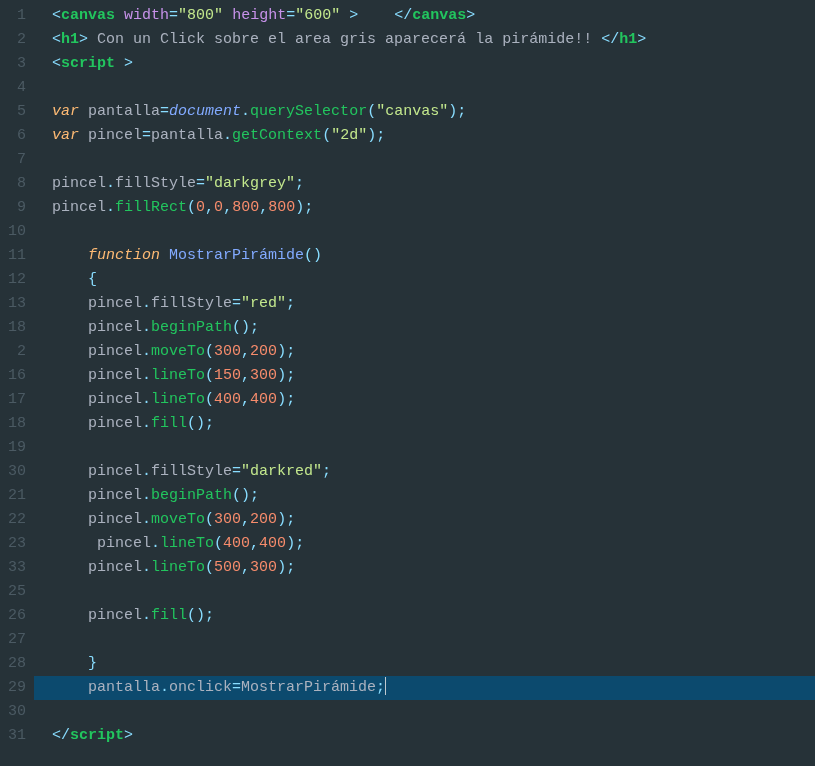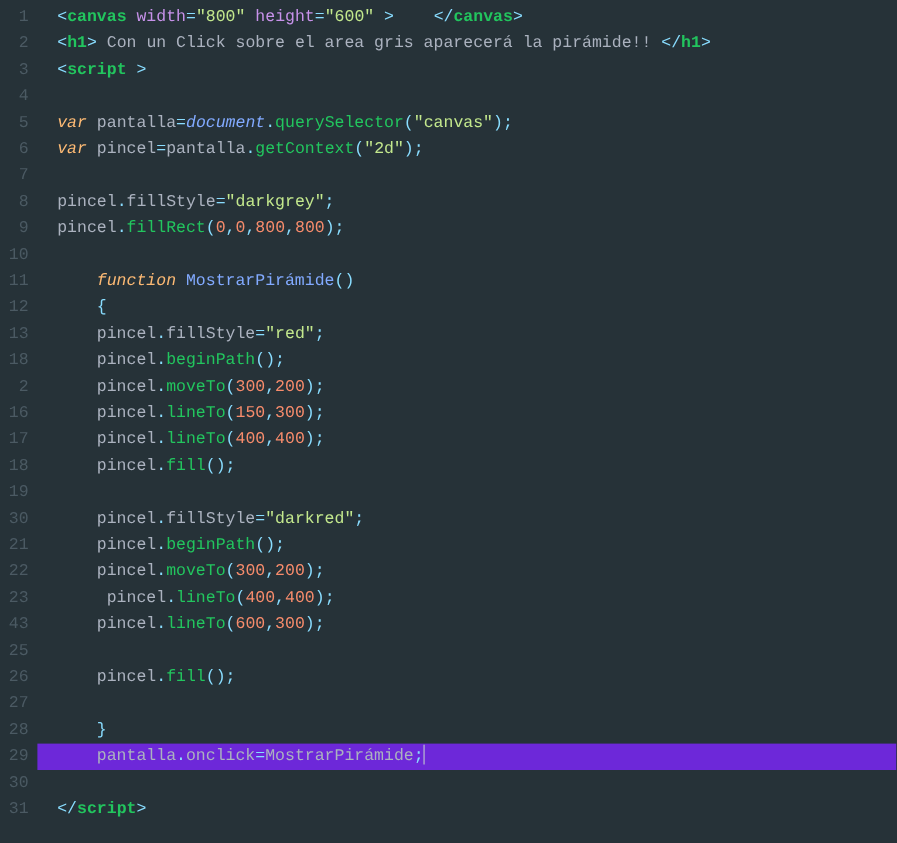--- a/index.html
+++ b/index.html
@@ -20,21 +20,21 @@
 .gutter {
   width: 34px;
   text-align: right;
   color: #4b5a63;
   user-select: none;
   padding-right: 8px;
 }
 .gutter div { height: 24px; }
 .code { flex: 1; }
 .line { height: 24px; white-space: pre; }
-.line.current { background: #6d28d9; }
+.line.current { background: #0c4a6e; }
 .cursor-caret {
   display: inline-block;
   width: 1px;
   height: 18px;
   background: #c0c9d0;
   vertical-align: middle;
   margin-top: -2px;
 }
 
 
@@ -73,21 +73,21 @@
       <div>18</div>
       <div>2</div>
       <div>16</div>
       <div>17</div>
       <div>18</div>
       <div>19</div>
       <div>30</div>
       <div>21</div>
       <div>22</div>
       <div>23</div>
-      <div>43</div>
+      <div>33</div>
       <div>25</div>
       <div>26</div>
       <div>27</div>
       <div>28</div>
       <div>29</div>
       <div>30</div>
       <div>31</div>
     </div>
   <div class="code">
       <div class="line"><span class="ws">  </span><span class="punct">&lt;</span><span class="tag">canvas</span><span class="text"> </span><span class="attrn">width</span><span class="punct">=</span><span class="string">"800"</span><span class="text"> </span><span class="attrn">height</span><span class="punct">=</span><span class="string">"600"</span><span class="text"> </span><span class="punct">&gt;</span><span class="text">    </span><span class="punct">&lt;/</span><span class="tag">canvas</span><span class="punct">&gt;</span></div>
@@ -106,21 +106,21 @@
       <div class="line"><span class="ws">      </span><span class="def">pincel</span><span class="punct">.</span><span class="method">beginPath</span><span class="punct">(</span><span class="punct">)</span><span class="punct">;</span></div>
       <div class="line"><span class="ws">      </span><span class="def">pincel</span><span class="punct">.</span><span class="method">moveTo</span><span class="punct">(</span><span class="number">300</span><span class="punct">,</span><span class="number">200</span><span class="punct">)</span><span class="punct">;</span></div>
       <div class="line"><span class="ws">      </span><span class="def">pincel</span><span class="punct">.</span><span class="method">lineTo</span><span class="punct">(</span><span class="number">150</span><span class="punct">,</span><span class="number">300</span><span class="punct">)</span><span class="punct">;</span></div>
       <div class="line"><span class="ws">      </span><span class="def">pincel</span><span class="punct">.</span><span class="method">lineTo</span><span class="punct">(</span><span class="number">400</span><span class="punct">,</span><span class="number">400</span><span class="punct">)</span><span class="punct">;</span></div>
       <div class="line"><span class="ws">      </span><span class="def">pincel</span><span class="punct">.</span><span class="method">fill</span><span class="punct">(</span><span class="punct">)</span><span class="punct">;</span></div>
       <div class="line"></div>
       <div class="line"><span class="ws">      </span><span class="def">pincel</span><span class="punct">.</span><span class="prop">fillStyle</span><span class="punct">=</span><span class="string">"darkred"</span><span class="punct">;</span></div>
       <div class="line"><span class="ws">      </span><span class="def">pincel</span><span class="punct">.</span><span class="method">beginPath</span><span class="punct">(</span><span class="punct">)</span><span class="punct">;</span></div>
       <div class="line"><span class="ws">      </span><span class="def">pincel</span><span class="punct">.</span><span class="method">moveTo</span><span class="punct">(</span><span class="number">300</span><span class="punct">,</span><span class="number">200</span><span class="punct">)</span><span class="punct">;</span></div>
       <div class="line"><span class="ws">       </span><span class="def">pincel</span><span class="punct">.</span><span class="method">lineTo</span><span class="punct">(</span><span class="number">400</span><span class="punct">,</span><span class="number">400</span><span class="punct">)</span><span class="punct">;</span></div>
-      <div class="line"><span class="ws">      </span><span class="def">pincel</span><span class="punct">.</span><span class="method">lineTo</span><span class="punct">(</span><span class="number">600</span><span class="punct">,</span><span class="number">300</span><span class="punct">)</span><span class="punct">;</span></div>
+      <div class="line"><span class="ws">      </span><span class="def">pincel</span><span class="punct">.</span><span class="method">lineTo</span><span class="punct">(</span><span class="number">500</span><span class="punct">,</span><span class="number">300</span><span class="punct">)</span><span class="punct">;</span></div>
       <div class="line"></div>
       <div class="line"><span class="ws">      </span><span class="def">pincel</span><span class="punct">.</span><span class="method">fill</span><span class="punct">(</span><span class="punct">)</span><span class="punct">;</span></div>
       <div class="line"></div>
       <div class="line"><span class="ws">      </span><span class="punct">}</span></div>
       <div class="line current"><span class="ws">      </span><span class="def">pantalla</span><span class="punct">.</span><span class="prop">onclick</span><span class="punct">=</span><span class="def">MostrarPirámide</span><span class="punct">;</span><span class="cursor-caret"></span></div>
       <div class="line"></div>
       <div class="line"><span class="ws">  </span><span class="punct">&lt;/</span><span class="tag">script</span><span class="punct">&gt;</span></div>
     </div>
 </div>
 

